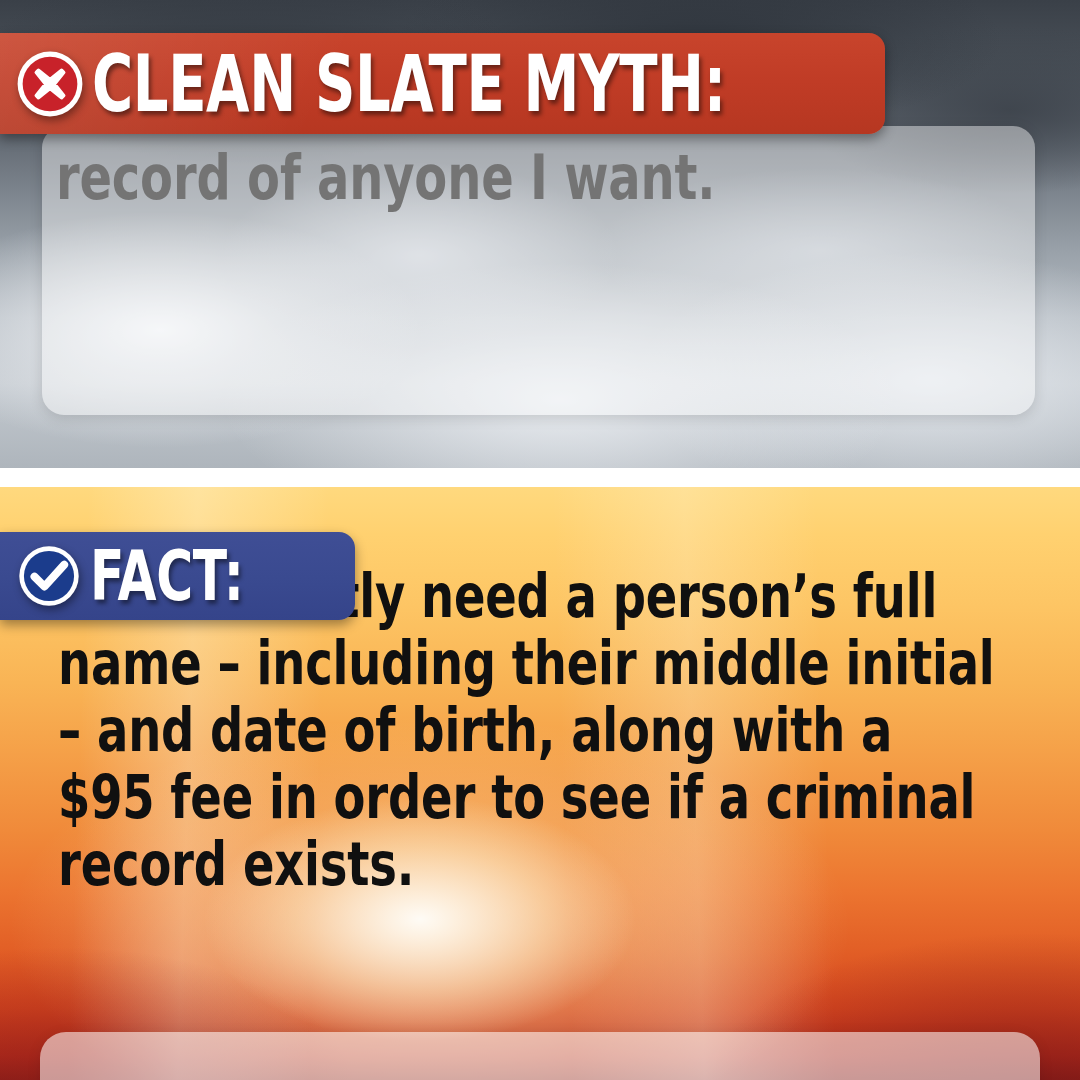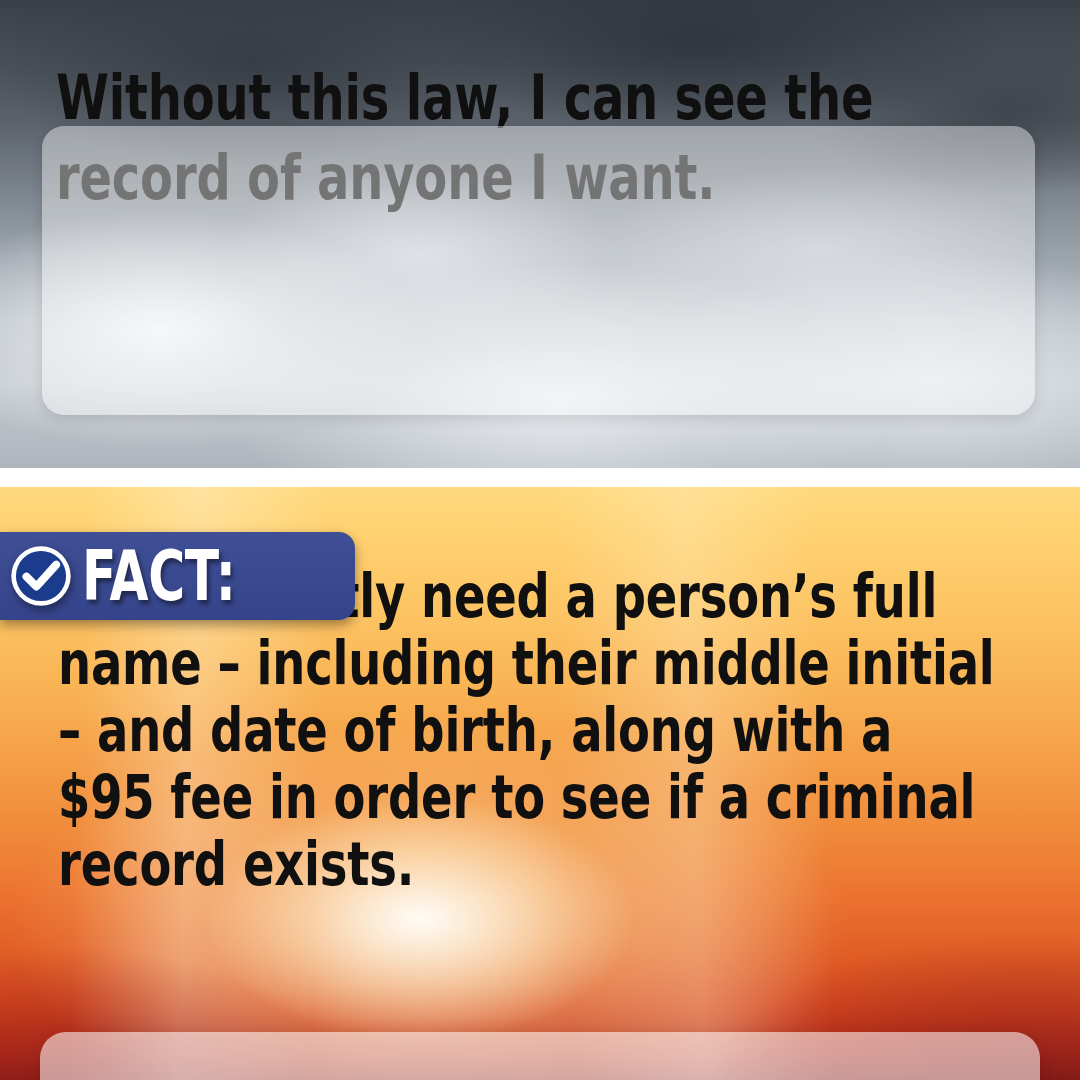--- a/index.html
+++ b/index.html
@@ -78,21 +78,21 @@
   #myth-banner {
     left:0; top:33px; height:101px; width:885px;
     background:
       linear-gradient(115deg, rgba(255,255,255,.10) 0%, rgba(0,0,0,0) 38%),
       linear-gradient(180deg,#c8442c 0%, #c03c26 48%, #b63721 100%);
     padding-left:14px;
   }
   #fact-banner {
     left:0; top:532px; height:88px; width:355px;
     background:linear-gradient(180deg,#3f4e95 0%, #3a4a90 52%, #35448a 100%);
-    padding-left:8px;
+    padding-left:16px;
   }
 
   .banner-text {
     color:#ffffff;
     font-family:"Liberation Sans Narrow","DejaVu Sans Condensed","Liberation Sans", sans-serif;
     font-weight:700;
     letter-spacing:-0.5px;
     white-space:nowrap;
     text-shadow:3px 4px 5px rgba(0,0,0,.45);
     transform:scaleX(.80);
@@ -144,20 +144,28 @@
   }
   .body-text .ln { display:block; white-space:nowrap; }
 </style>
 </head>
 <body>
 
 <section id="myth-panel">
 
   <div id="myth-card" class="card"></div>
 
+  <div id="myth-banner" class="banner">
+    <svg id="x-icon" class="badge-icon" viewBox="0 0 100 100">
+      <circle cx="50" cy="50" r="45" fill="#ffffff"></circle>
+      <circle cx="50" cy="50" r="38" fill="#c8222a"></circle>
+      <path d="M34 31 L50 44 L66 31 L69 34 L56 50 L69 66 L66 69 L50 56 L34 69 L31 66 L44 50 L31 34 Z" fill="#ffffff" stroke="#ffffff" stroke-width="5" stroke-linejoin="round"></path>
+    </svg>
+    <span class="banner-text">CLEAN SLATE MYTH:</span>
+  </div>
 
   <div id="myth-text" class="body-text">
     <span class="ln">Without this law, I can see the</span>
     <span class="ln">record of anyone I want.</span>
   </div>
 
 </section>
 
 <section id="fact-panel">
 

